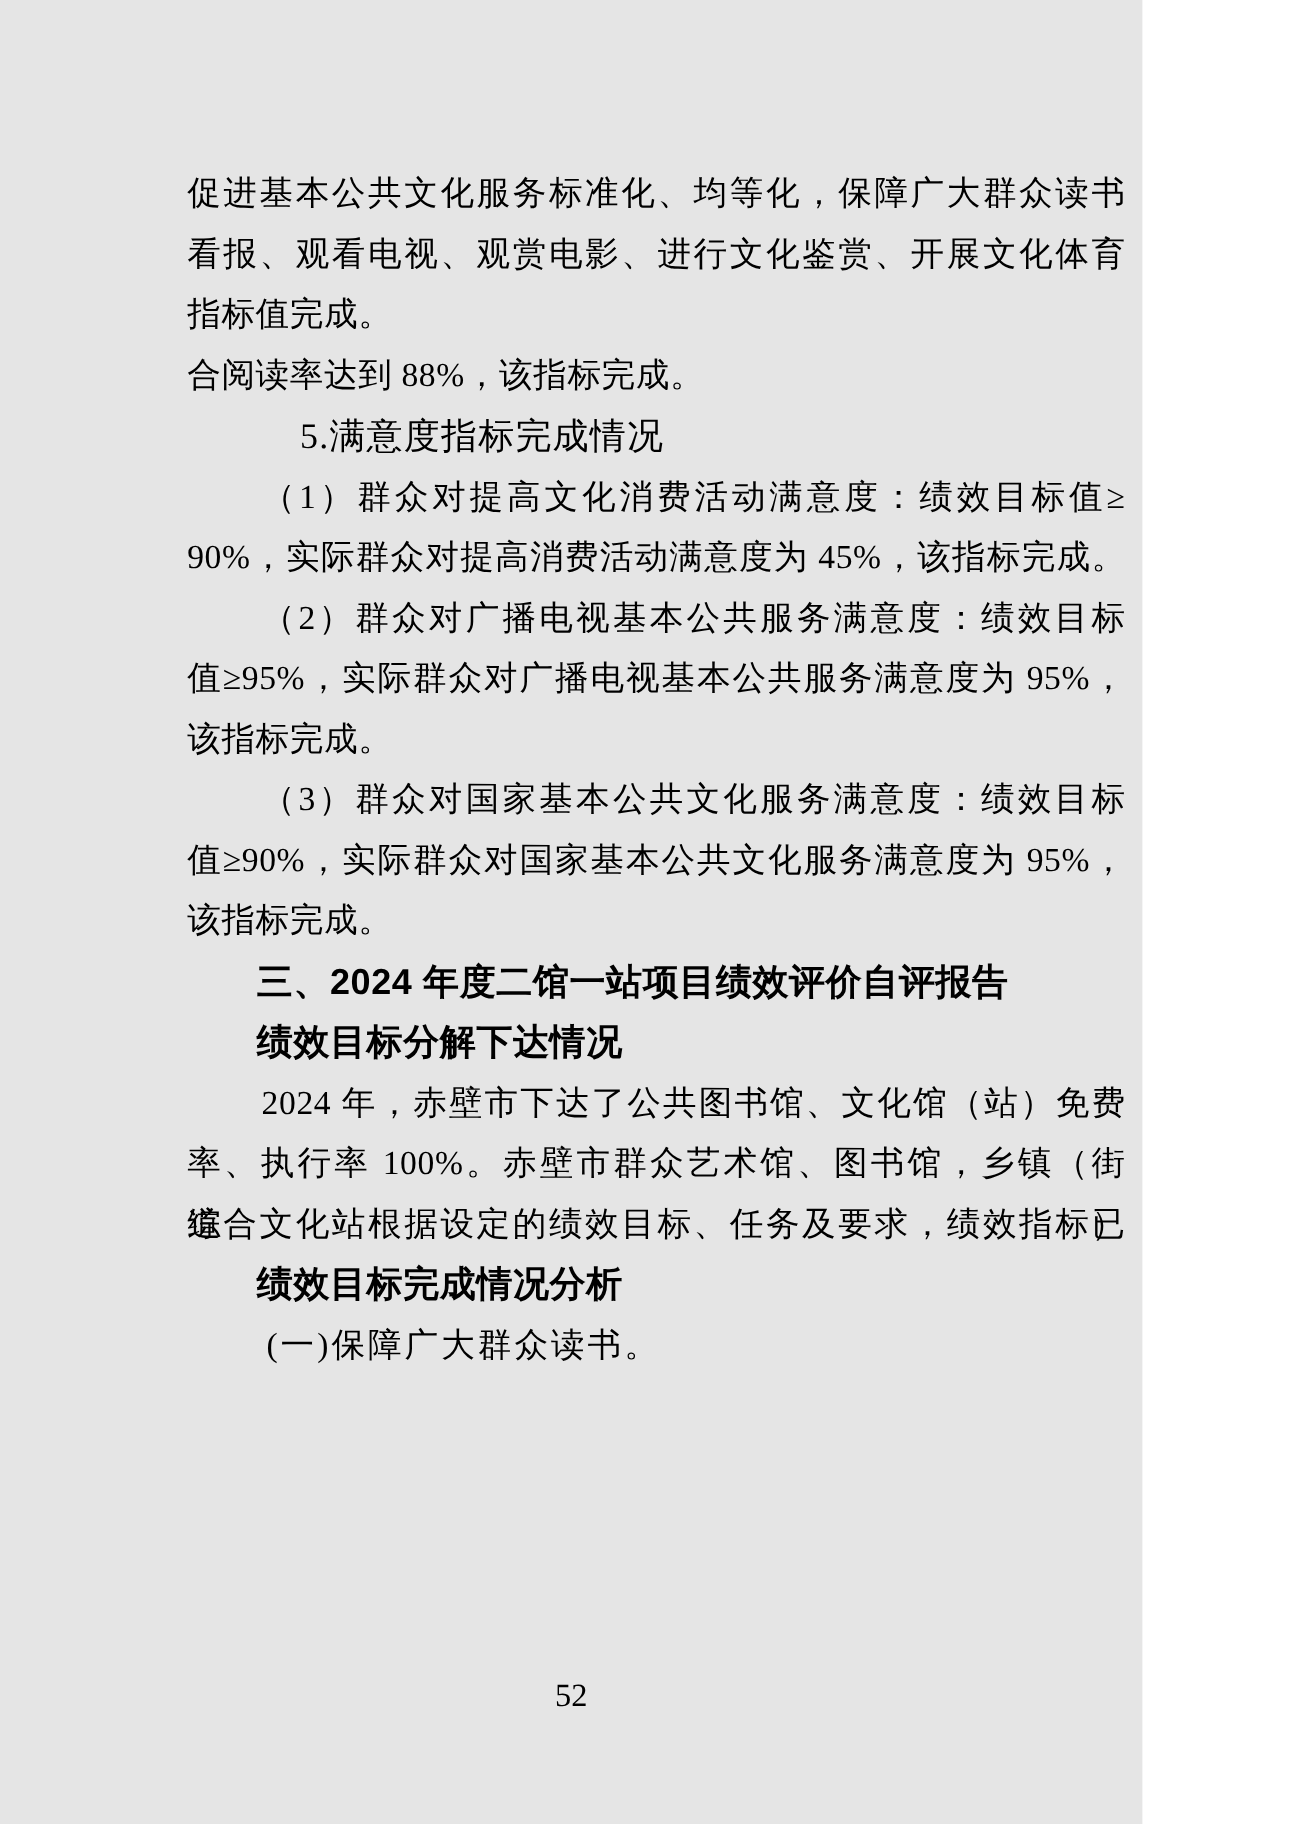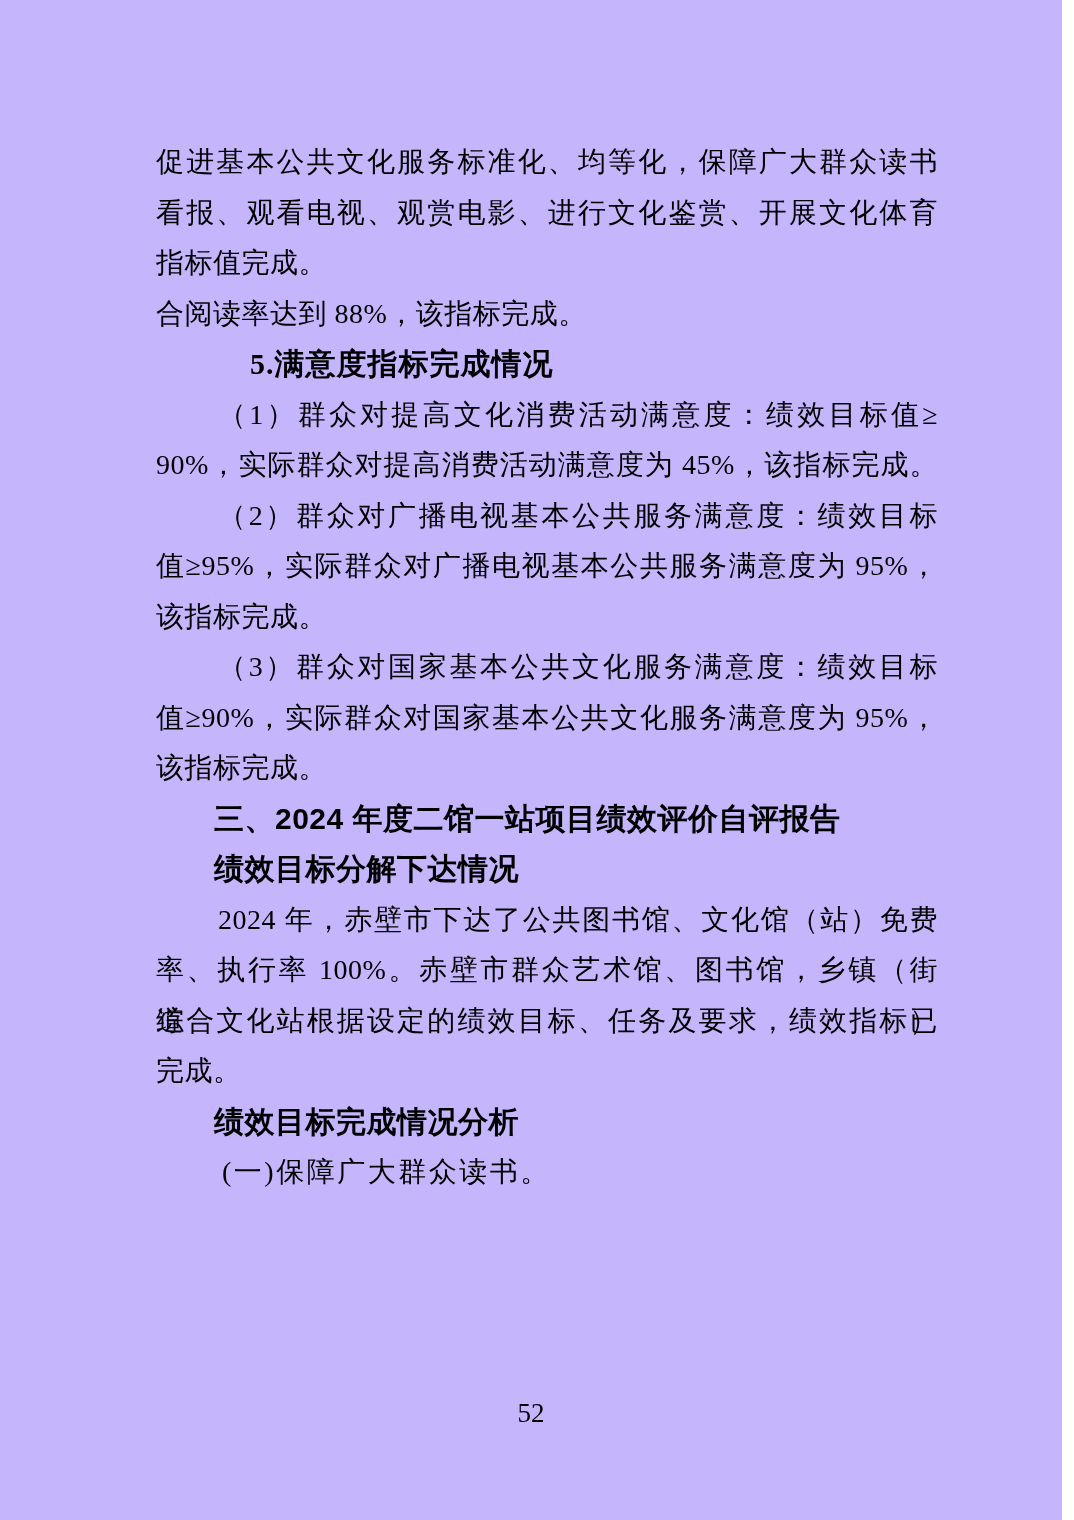--- a/index.html
+++ b/index.html
@@ -2,23 +2,23 @@
 <html><head>
 <meta charset="utf-8">
 <style>
   html, body {
     margin: 0;
     padding: 0;
     background: #ffffff;
   }
   .page {
     position: relative;
-    width: 1062px;
+    width: 952px;
     height: 1520px;
-    background: #c4b5fd;
+    background: #e5e5e5;
     color: #000000;
     font-family: "Liberation Serif", "DejaVu Serif", serif;
     overflow: hidden;
   }
   .content {
     position: absolute;
     left: 156px;
     top: 137px;
     width: 782px;
   }
@@ -32,21 +32,21 @@
     letter-spacing: 0.5px;
   }
   .full {
     white-space: normal;
     text-align-last: justify;
   }
   .ind {
     padding-left: 62px;
   }
   .h-serif {
-    font-weight: 700;
+    font-weight: 400;
     font-size: 30px;
     padding-left: 94px;
     letter-spacing: 1px;
   }
   .h-sans {
     font-family: "Liberation Sans", "DejaVu Sans", sans-serif;
     font-weight: 700;
     font-size: 30px;
     padding-left: 58px;
     letter-spacing: 0.5px;
@@ -89,21 +89,20 @@
     <div class="ln full ind">（3）群众对国家基本公共文化服务满意度：绩效目标</div>
     <div class="ln full">值≥90%，实际群众对国家基本公共文化服务满意度为 95%，</div>
     <div class="ln">该指标完成。</div>
 
     <div class="ln h-sans">三、2024 年度二馆一站项目绩效评价自评报告</div>
     <div class="ln h-sans">绩效目标分解下达情况</div>
 
     <div class="ln full ind">2024 年，赤壁市下达了公共图书馆、文化馆（站）免费</div>
     <div class="ln full">率、执行率 100%。赤壁市群众艺术馆、图书馆，乡镇（街道）</div>
     <div class="ln full">综合文化站根据设定的绩效目标、任务及要求，绩效指标已</div>
-    <div class="ln">完成。</div>
 
     <div class="ln h-sans">绩效目标完成情况分析</div>
 
     <div class="ln kai">(一)保障广大群众读书。</div>
 
   </div>
 
   <div class="footer">52</div>
 </div>
 

